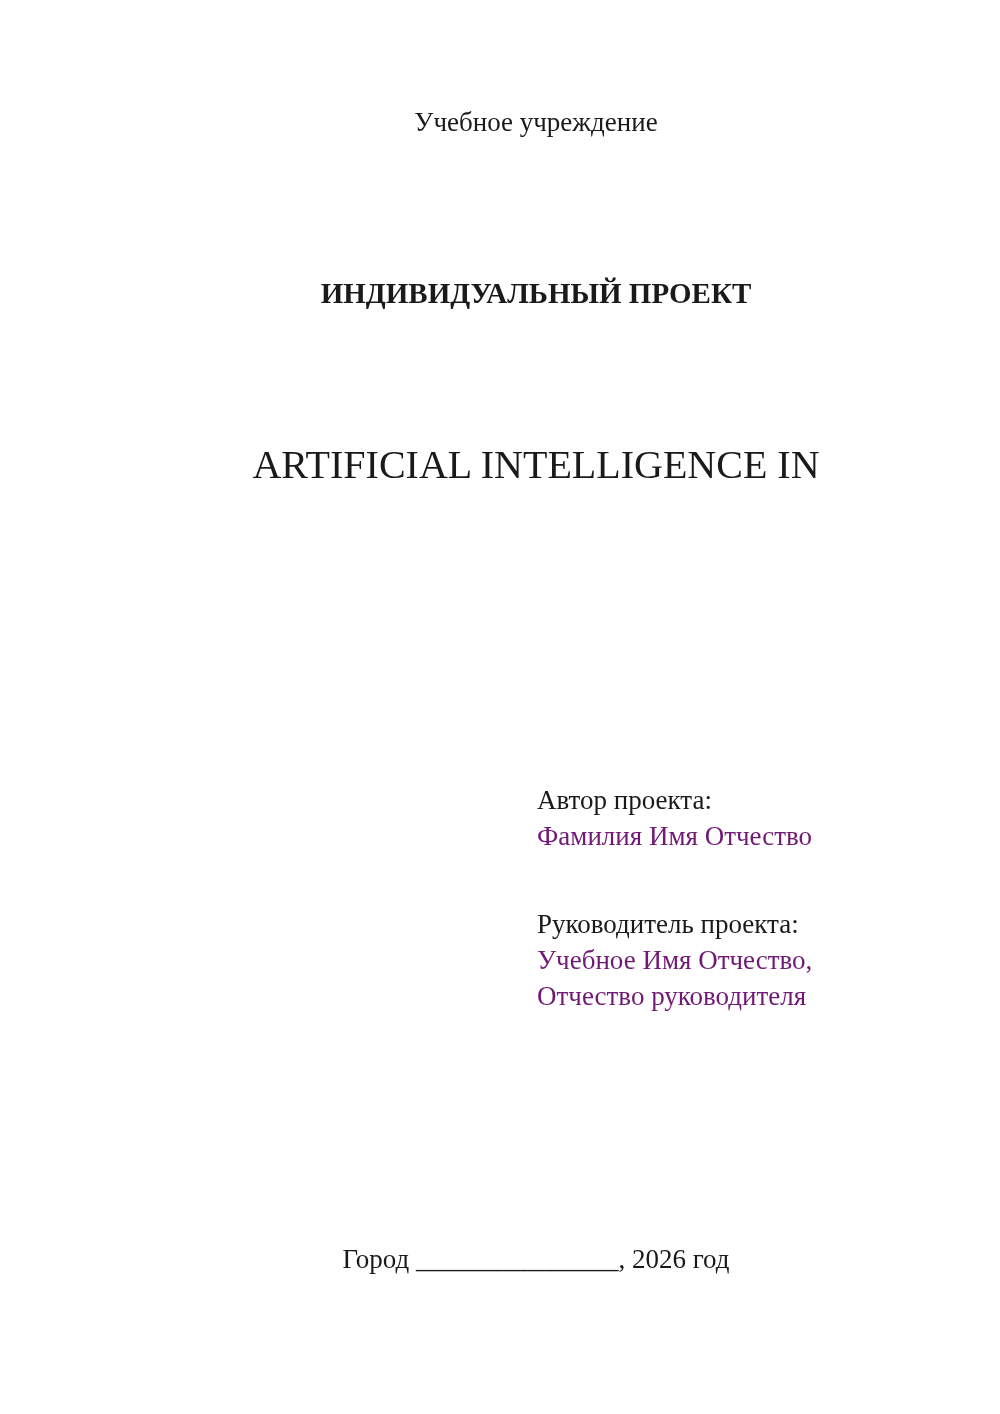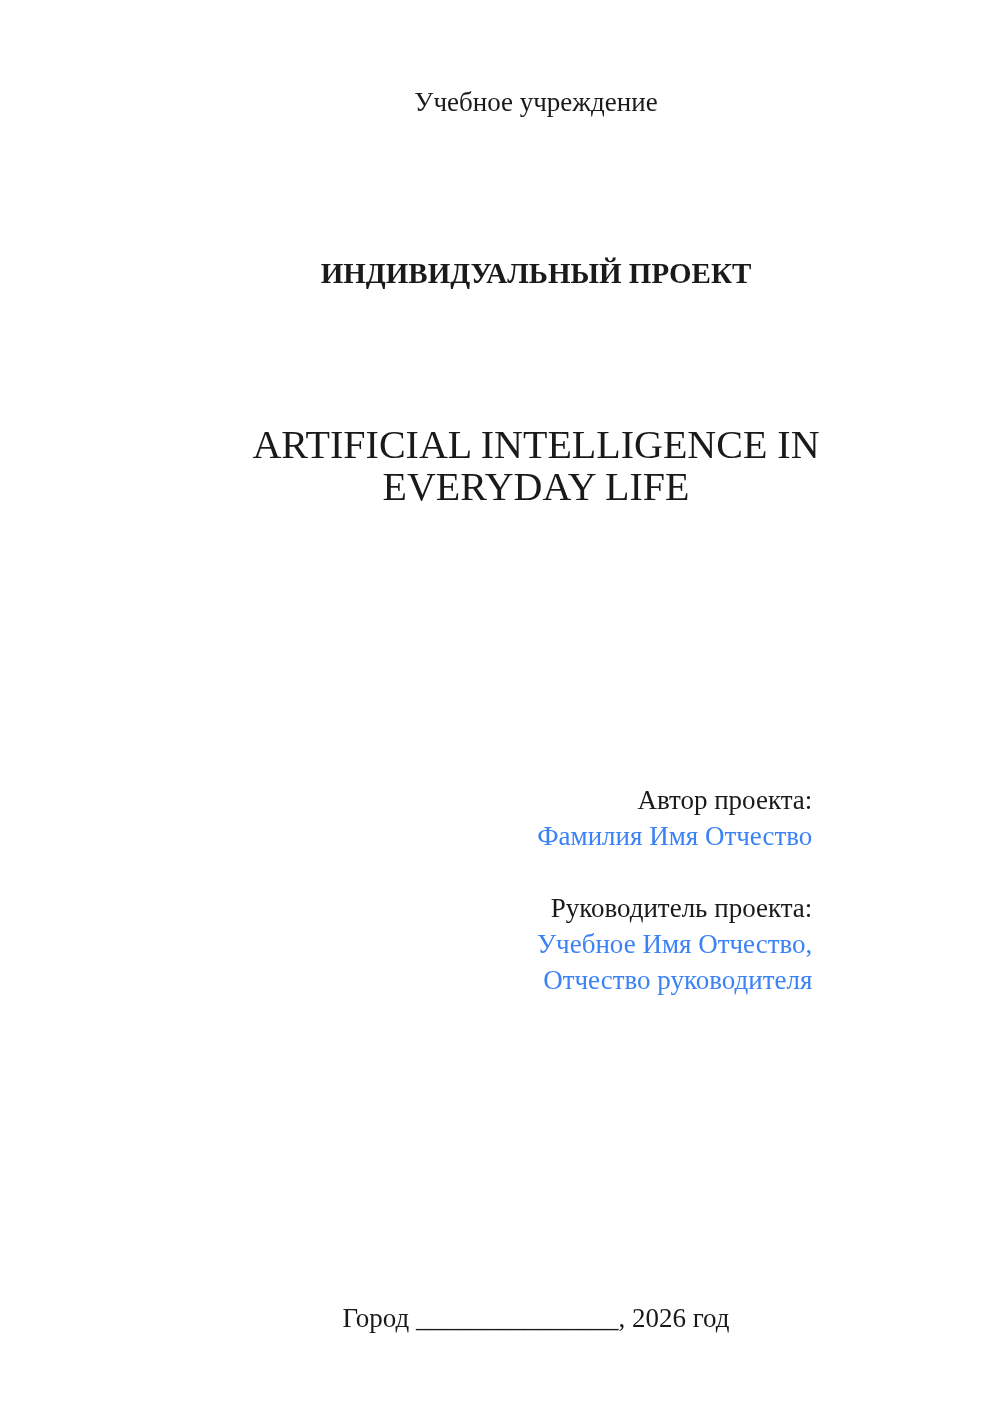--- a/index.html
+++ b/index.html
@@ -13,20 +13,21 @@
     font-family: "Liberation Serif", "DejaVu Serif", serif;
     color: #1a1a1a;
     overflow: hidden;
   }
   
   .centered-block {
     position: absolute;
     left: 143px;
     right: 71px;
     text-align: center;
+    margin-top: 20px;
   }
   .institution {
     top: 86px;
     font-size: 27px;
     line-height: 32px;
   }
   .doc-type {
     top: 256px;
     font-size: 29px;
     font-weight: bold;
@@ -39,43 +40,42 @@
     font-weight: normal;
     line-height: 42px;
   }
   .main-title .title-line { display: block; }
   .credits {
     position: absolute;
     left: 537px;
     top: 782px;
     font-size: 27px;
     line-height: 36px;
-    text-align: right;
+    text-align: left;
   }
-  .credits .group-supervisor { margin-top: 36px; }
+  .credits .group-supervisor { margin-top: 52px; }
   .credit-label { color: #1a1a1a; }
-  .credit-placeholder { color: #3b82f6; }
+  .credit-placeholder { color: #701a75; }
   .footer-line {
-    top: 1301px;
+    top: 1222px;
     font-size: 27px;
     line-height: 34px;
   }
 </style>
 </head>
 <body>
 
 <div class="page">
 
   <div class="centered-block institution">Учебное учреждение</div>
 
   <div class="centered-block doc-type">ИНДИВИДУАЛЬНЫЙ ПРОЕКТ</div>
 
   <div class="centered-block main-title">
     <span class="title-line">ARTIFICIAL INTELLIGENCE IN</span>
-    <span class="title-line">EVERYDAY LIFE</span>
   </div>
 
   <div class="credits">
     <div class="group-author">
       <div class="credit-label">Автор проекта:</div>
       <div class="credit-placeholder">Фамилия Имя Отчество</div>
     </div>
     <div class="group-supervisor">
       <div class="credit-label">Руководитель проекта:</div>
       <div class="credit-placeholder">Учебное Имя Отчество,</div>

